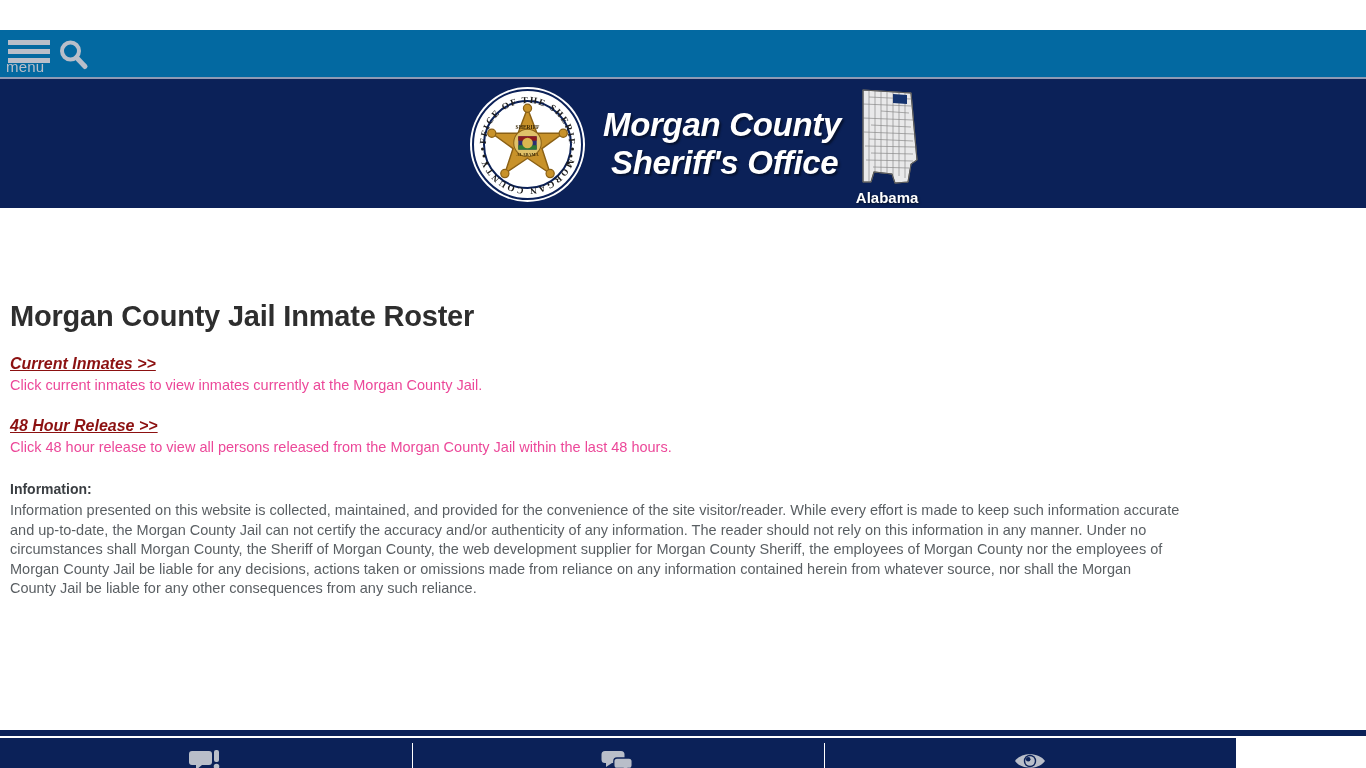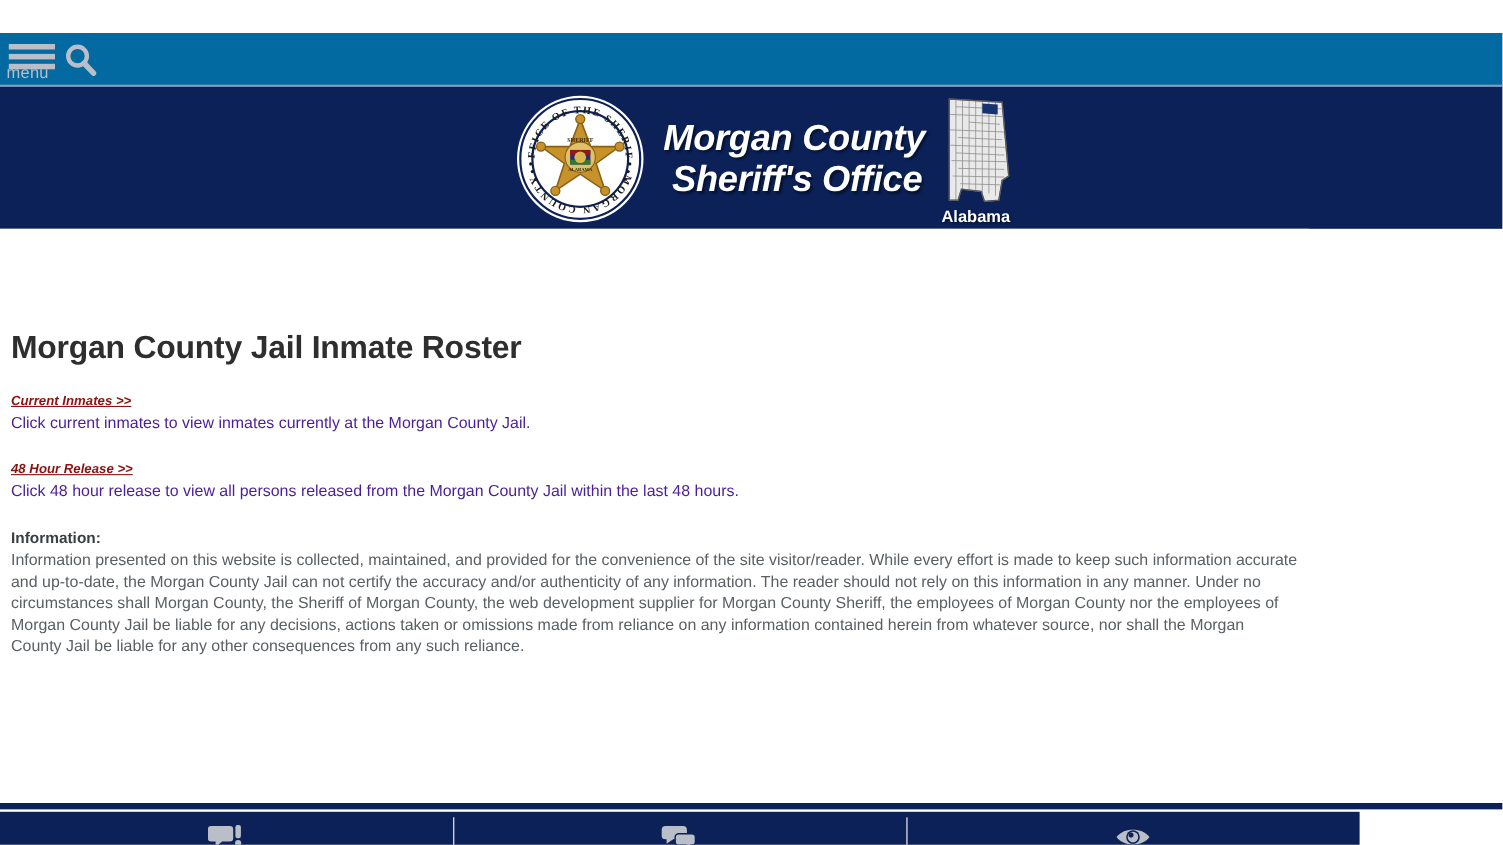--- a/index.html
+++ b/index.html
@@ -137,29 +137,29 @@
     color: #2e2e2e;
     letter-spacing: -0.2px;
     line-height: 34px;
   }
   .link-block { margin-top: 22px; }
   .roster-link {
     display: inline-block;
     color: #8c1111;
     font-weight: bold;
     font-style: italic;
-    font-size: 12px;
+    font-size: 16px;
     text-decoration: underline;
     cursor: pointer;
     line-height: 17px;
   }
   .link-desc {
     margin-top: 3px;
     font-size: 14.5px;
-    color: #4c1d95;
+    color: #ec4899;
     line-height: 19px;
   }
   .disclaimer-wrap { margin-top: 23px; }
   .disclaimer-head {
     font-size: 14px;
     font-weight: bold;
     color: #3a3e42;
     line-height: 19px;
   }
   .disclaimer-body {

